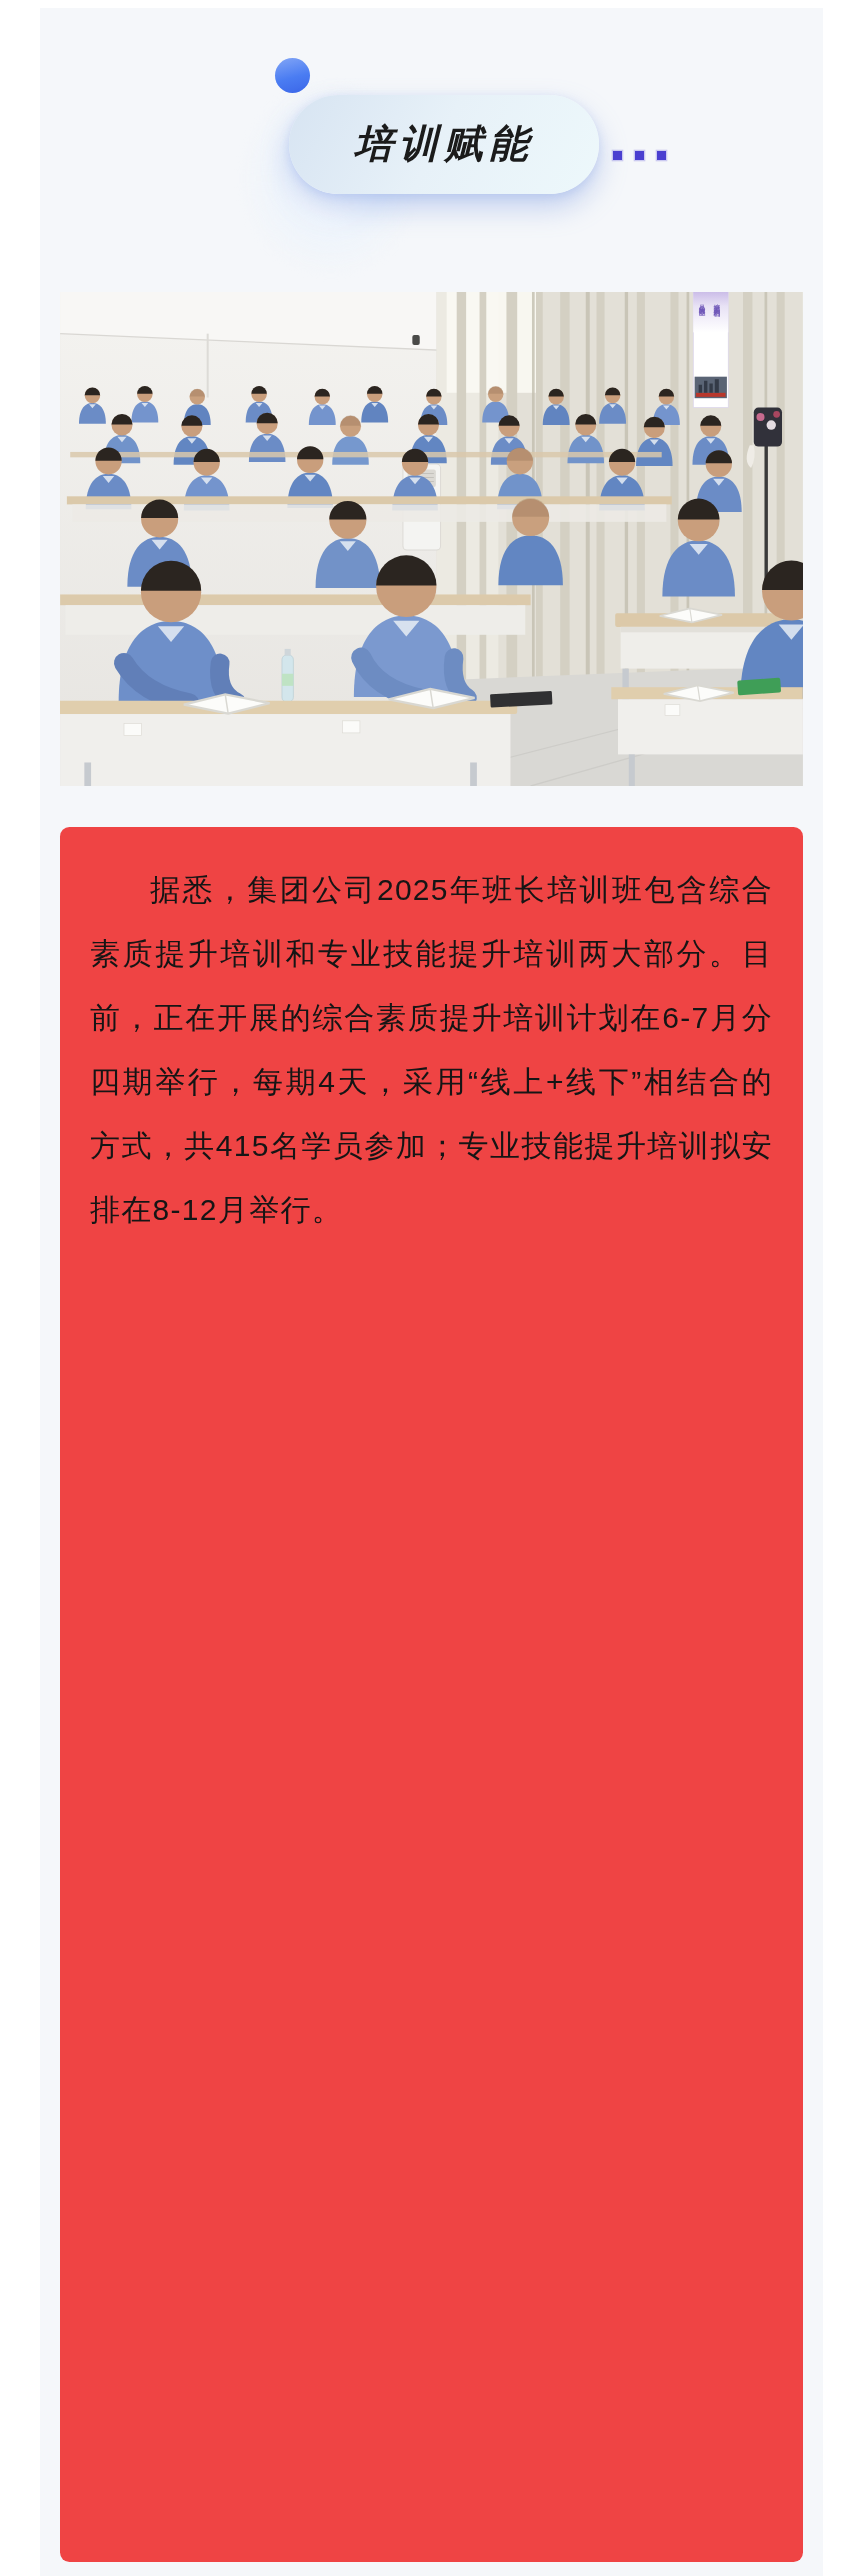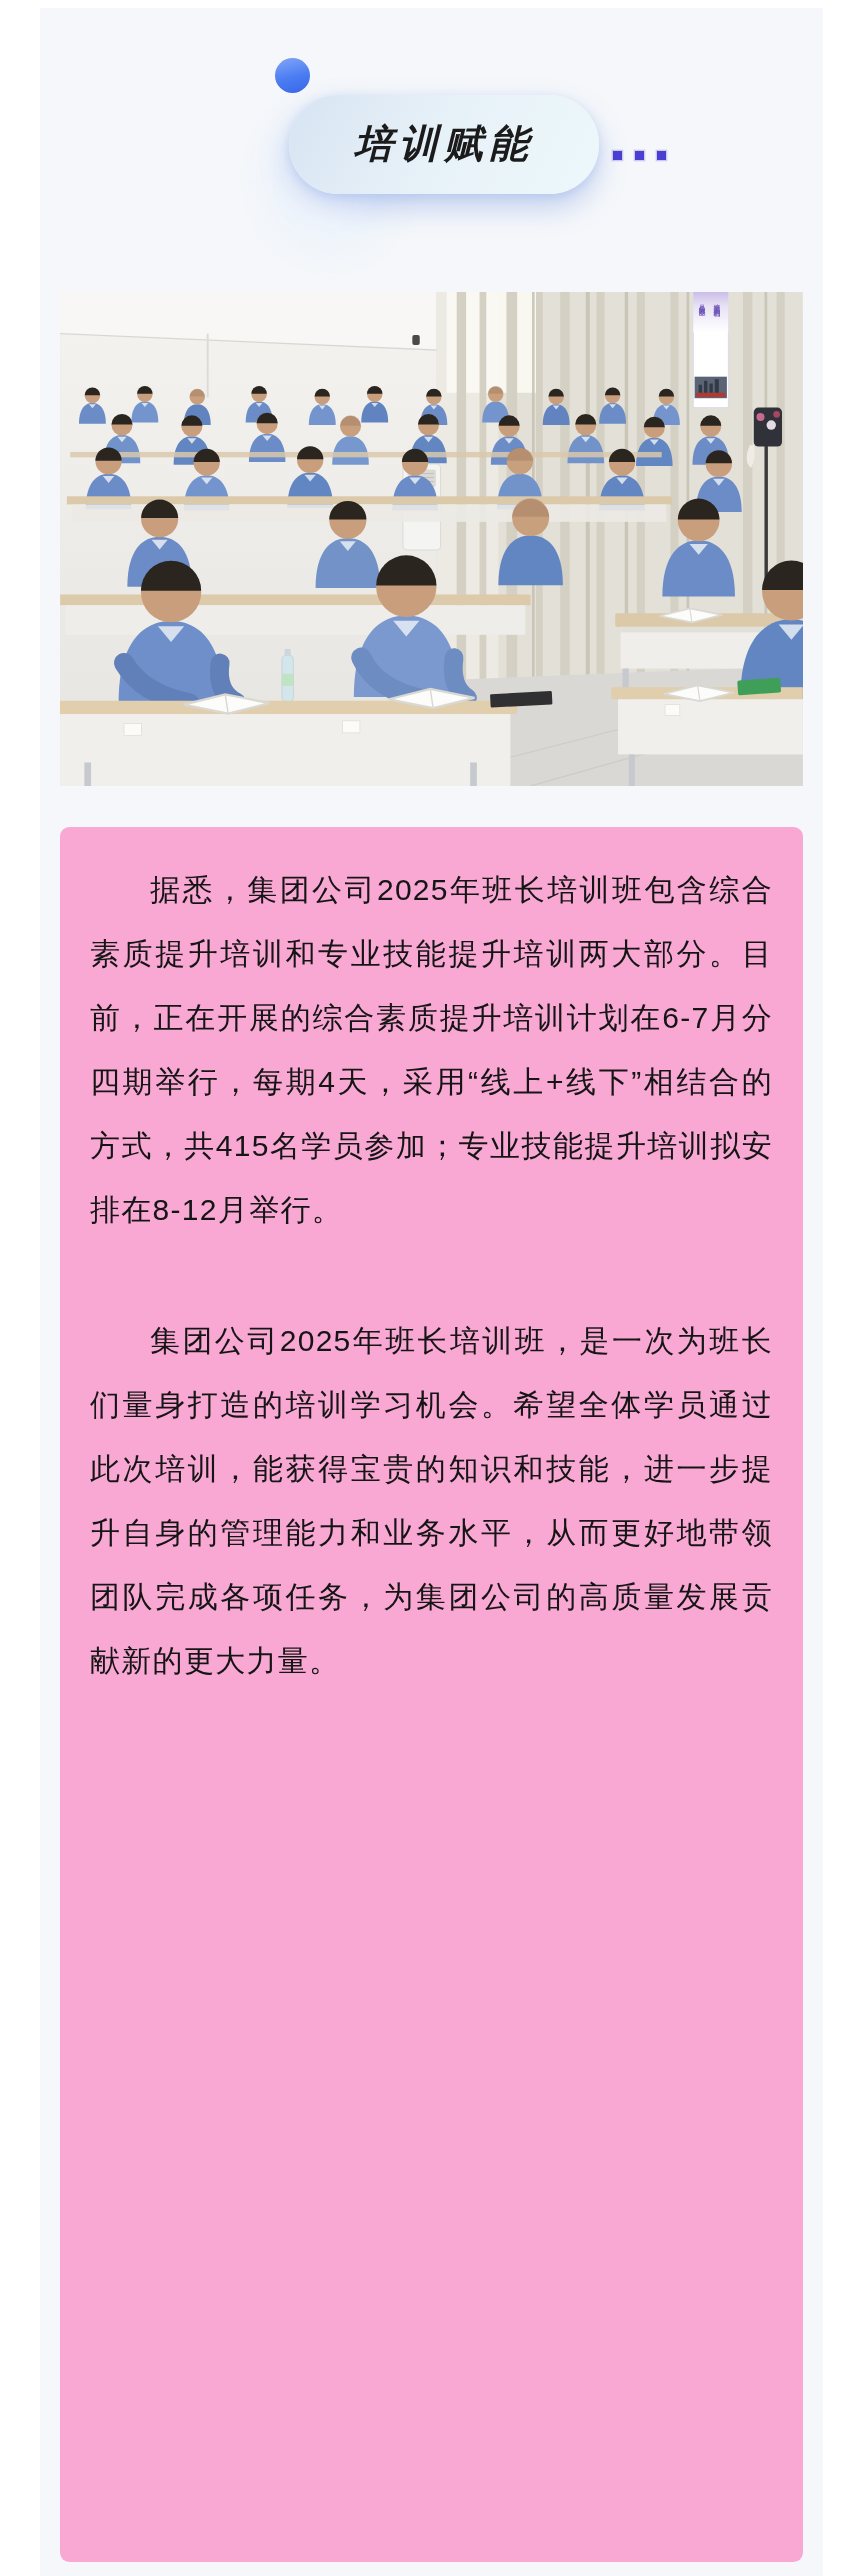--- a/index.html
+++ b/index.html
@@ -88,21 +88,21 @@
     background: #e9e7e3;
   }
   .photo svg { display: block; }
   
   .article-card {
     position: absolute;
     left: 20px;
     top: 819px;
     width: 743px;
     height: 1735px;
-    background: #f9a8d4;
+    background: #ef4444;
     border-radius: 9.4px;
     box-sizing: border-box;
     padding: 31px 30px 31px 30px;
   }
   .article-card p {
     margin: 0 0 67px 0;
     font-size: 30px;
     line-height: 64px;
     letter-spacing: 1.3px;
     color: #151515;
@@ -312,18 +312,17 @@
           <rect x="846" y="688" width="9" height="47" fill="#c6cacf"></rect>
           <use href="#book" transform="translate(952,598) scale(1.8)"></use>
           <rect x="1008" y="576" width="64" height="22" rx="3" fill="#3f9e57" transform="rotate(-4 1040 587)"></rect>
           <rect x="900" y="614" width="22" height="16" fill="#fbfbf9" stroke="#dddbd5" stroke-width="1"></rect>
         </g>
       </svg>
     </div>
 
     <div class="article-card">
       <p>据悉，集团公司2025年班长培训班包含综合素质提升培训和专业技能提升培训两大部分。目前，正在开展的综合素质提升培训计划在6-7月分四期举行，每期4天，采用“线上+线下”相结合的方式，共415名学员参加；专业技能提升培训拟安排在8-12月举行。</p>
-      <p>集团公司2025年班长培训班，是一次为班长们量身打造的培训学习机会。希望全体学员通过此次培训，能获得宝贵的知识和技能，进一步提升自身的管理能力和业务水平，从而更好地带领团队完成各项任务，为集团公司的高质量发展贡献新的更大力量。</p>
     </div>
 
   </div>
 </div>
 
 
 </body></html>

